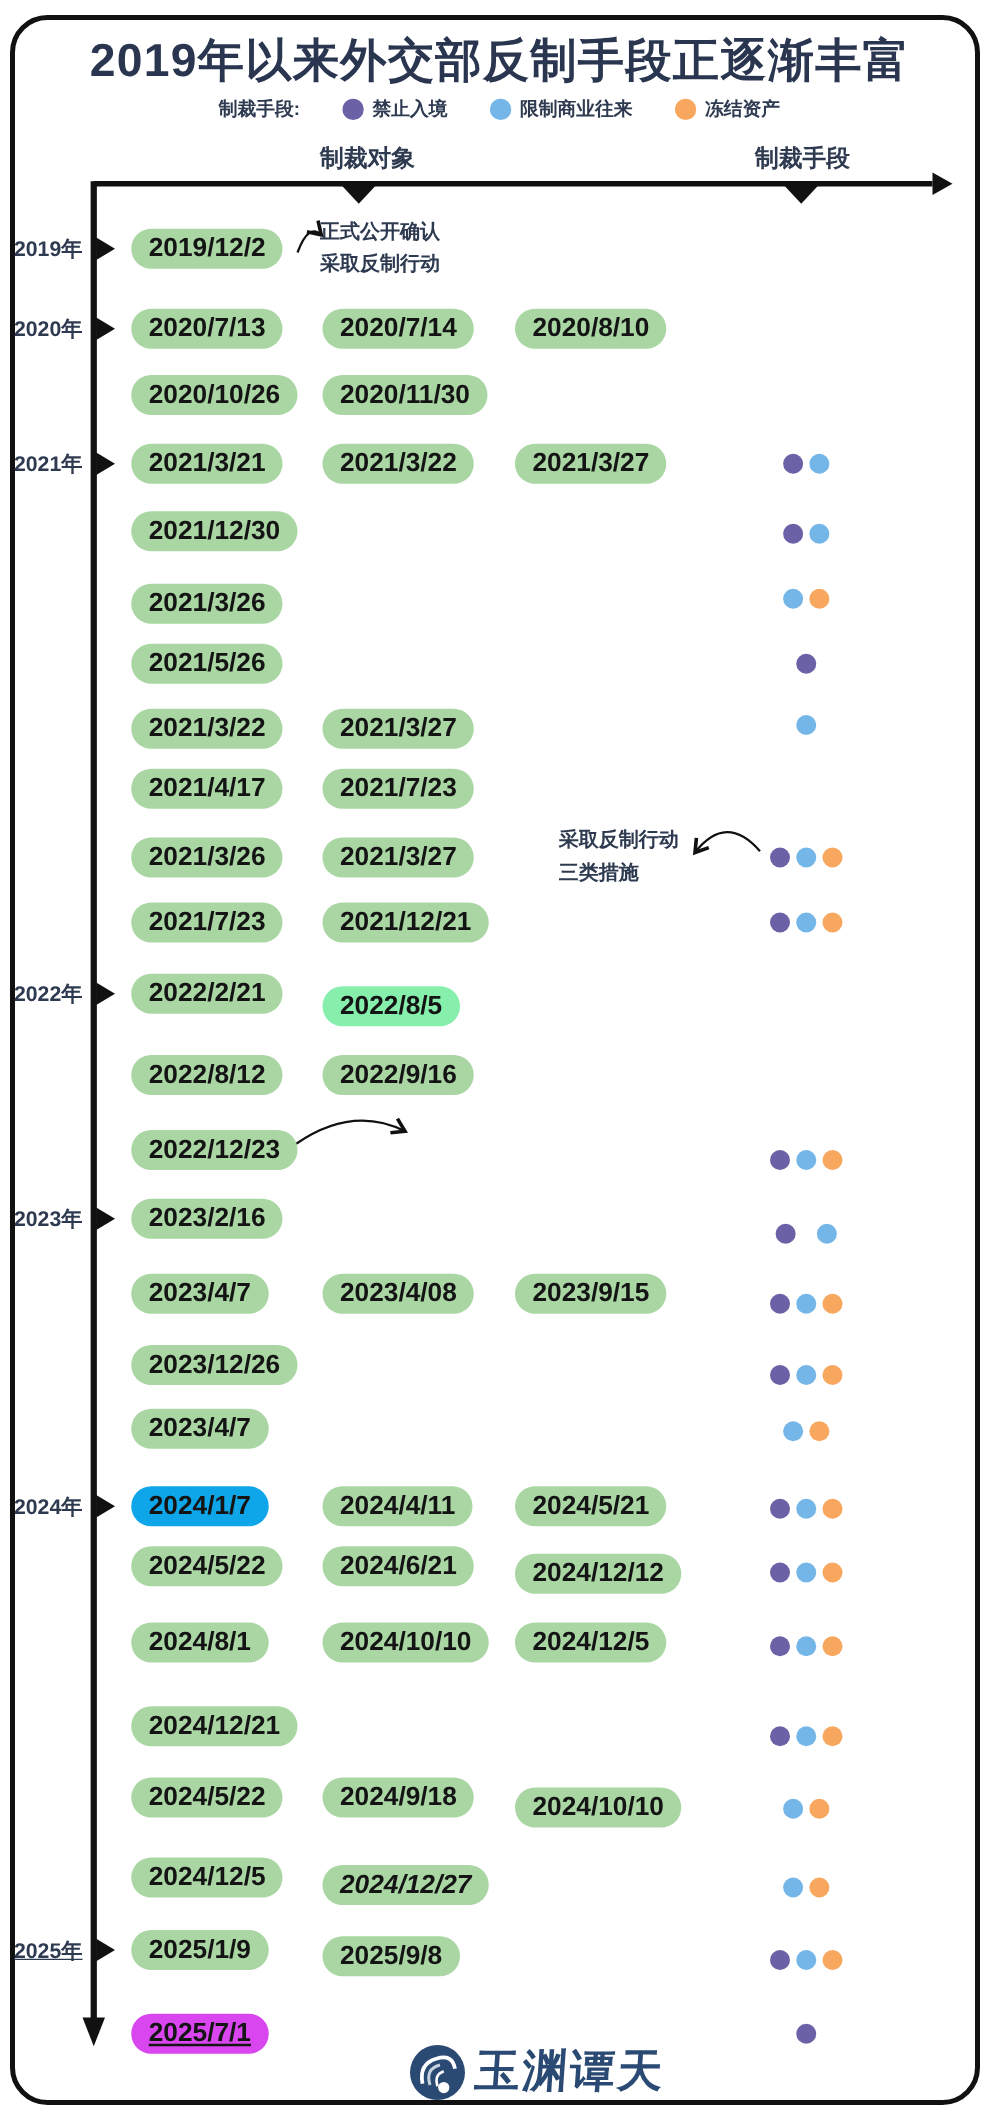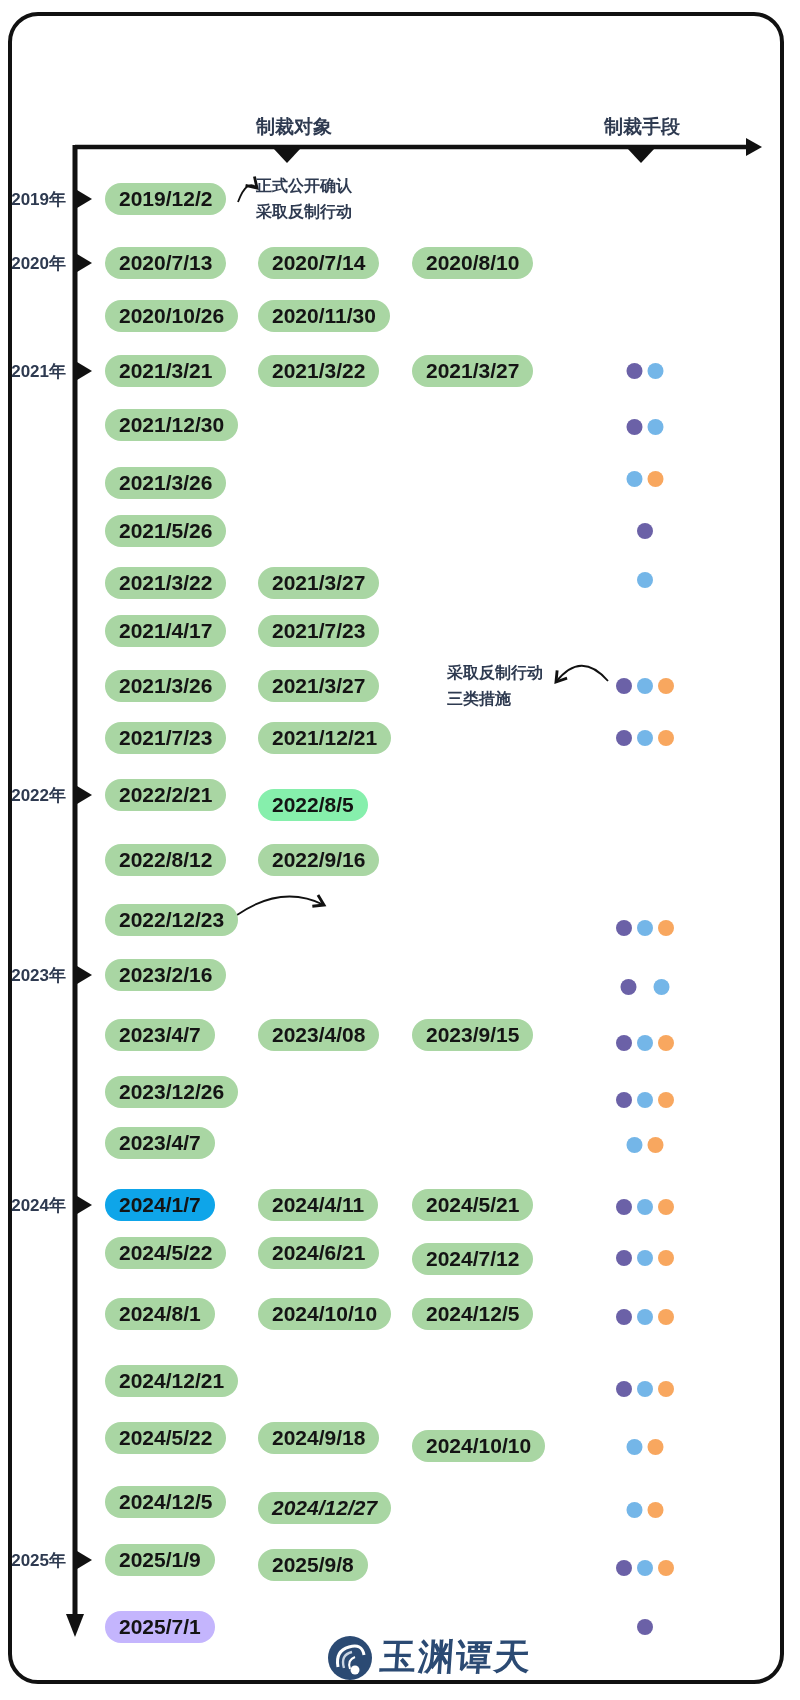--- a/index.html
+++ b/index.html
@@ -29,21 +29,37 @@
   .logo{position:absolute;left:328px;top:1633px;display:flex;align-items:center;gap:8px;}
   .logo-text{font-family:"DejaVu Serif","Liberation Serif",serif;font-size:36px;font-weight:700;
              color:#2b4a73;letter-spacing:2px;transform:skewX(-4deg);}
 </style>
 </head>
 <body>
 
 <div class="stage">
   <div class="frame"></div>
 
-
+  <div class="title">2019年以来外交部反制手段正逐渐丰富</div>
+
+  <div class="legend">
+    <span>制裁手段:</span>
+    <span class="legend-item">
+      <span class="legend-dot" style="background: rgb(107, 97, 167);"></span>
+      <span>禁止入境</span>
+    </span>
+    <span class="legend-item">
+      <span class="legend-dot" style="background: rgb(116, 182, 232);"></span>
+      <span>限制商业往来</span>
+    </span>
+    <span class="legend-item">
+      <span class="legend-dot" style="background: rgb(248, 167, 95);"></span>
+      <span>冻结资产</span>
+    </span>
+  </div>
 
   <div class="col-header" style="left:256px;text-align:center;">制裁对象</div>
   <div class="col-header" style="left:604px;">制裁手段</div>
 
   <svg class="overlay" viewBox="0 0 800 1700">
     <defs>
       <marker id="ah" markerWidth="9" markerHeight="9" refX="6.5" refY="4.5" orient="auto">
         <path d="M1,1 L6.5,4.5 L1,8" fill="none" stroke="#111" stroke-width="1.6"></path>
       </marker>
     </defs>
@@ -164,21 +180,21 @@
       <div class="pill" style="left: 105px; top: 1189px; background: #0ea5e9;">2024/1/7</div>
       <div class="pill" style="left: 258px; top: 1189px; background: rgb(169, 214, 163);">2024/4/11</div>
       <div class="pill" style="left: 412px; top: 1189px; background: rgb(169, 214, 163);">2024/5/21</div>
       <div class="dots" style="left: 645px; top: 1199px; gap: 5px;">
         <div class="dot" style="background: rgb(107, 97, 167);"></div>
         <div class="dot" style="background: rgb(116, 182, 232);"></div>
         <div class="dot" style="background: rgb(248, 167, 95);"></div>
       </div>
       <div class="pill" style="left: 105px; top: 1237px; background: rgb(169, 214, 163);">2024/5/22</div>
       <div class="pill" style="left: 258px; top: 1237px; background: rgb(169, 214, 163);">2024/6/21</div>
-      <div class="pill" style="left: 412px; top: 1243px; background: rgb(169, 214, 163);">2024/7/12</div>
+      <div class="pill" style="left: 412px; top: 1243px; background: rgb(169, 214, 163);">2024/12/12</div>
       <div class="dots" style="left: 645px; top: 1250px; gap: 5px;">
         <div class="dot" style="background: rgb(107, 97, 167);"></div>
         <div class="dot" style="background: rgb(116, 182, 232);"></div>
         <div class="dot" style="background: rgb(248, 167, 95);"></div>
       </div>
       <div class="pill" style="left: 105px; top: 1298px; background: rgb(169, 214, 163);">2024/8/1</div>
       <div class="pill" style="left: 258px; top: 1298px; background: rgb(169, 214, 163);">2024/10/10</div>
       <div class="pill" style="left: 412px; top: 1298px; background: rgb(169, 214, 163);">2024/12/5</div>
       <div class="dots" style="left: 645px; top: 1309px; gap: 5px;">
         <div class="dot" style="background: rgb(107, 97, 167);"></div>
@@ -197,30 +213,30 @@
       <div class="dots" style="left: 645px; top: 1439px; gap: 5px;">
         <div class="dot" style="background: rgb(116, 182, 232);"></div>
         <div class="dot" style="background: rgb(248, 167, 95);"></div>
       </div>
       <div class="pill" style="left: 105px; top: 1486px; background: rgb(169, 214, 163);">2024/12/5</div>
       <div class="pill" style="left: 258px; top: 1492px; background: rgb(169, 214, 163); font-style: italic;">2024/12/27</div>
       <div class="dots" style="left: 645px; top: 1502px; gap: 5px;">
         <div class="dot" style="background: rgb(116, 182, 232);"></div>
         <div class="dot" style="background: rgb(248, 167, 95);"></div>
       </div>
-      <div class="year-label" style="top: 1549px;">2025年</div>
+      <div class="year-label" style="top: 1549px; text-decoration: underline;">2025年</div>
       <div class="year-marker" style="top: 1551px;"></div>
       <div class="pill" style="left: 105px; top: 1544px; background: rgb(169, 214, 163);">2025/1/9</div>
       <div class="pill" style="left: 258px; top: 1549px; background: rgb(169, 214, 163);">2025/9/8</div>
       <div class="dots" style="left: 645px; top: 1560px; gap: 5px;">
         <div class="dot" style="background: rgb(107, 97, 167);"></div>
         <div class="dot" style="background: rgb(116, 182, 232);"></div>
         <div class="dot" style="background: rgb(248, 167, 95);"></div>
       </div>
-      <div class="pill" style="left: 105px; top: 1611px; background: #c4b5fd;">2025/7/1</div>
+      <div class="pill" style="left: 105px; top: 1611px; background: #d946ef; text-decoration: underline;">2025/7/1</div>
       <div class="dots" style="left: 645px; top: 1619px; gap: 5px;">
         <div class="dot" style="background: rgb(107, 97, 167);"></div>
       </div>
     </div>
 
   <div class="logo">
     <svg width="44" height="44" viewBox="0 0 44 44">
       <circle cx="22" cy="22" r="22" fill="#2b4a73"></circle>
       <path d="M10,31 Q7,15 21,11 Q34,7 36,19" stroke="#ffffff" stroke-width="3" fill="none"></path>
       <path d="M16,32 Q12,19 24,16" stroke="#c9d4e2" stroke-width="2.4" fill="none"></path>

